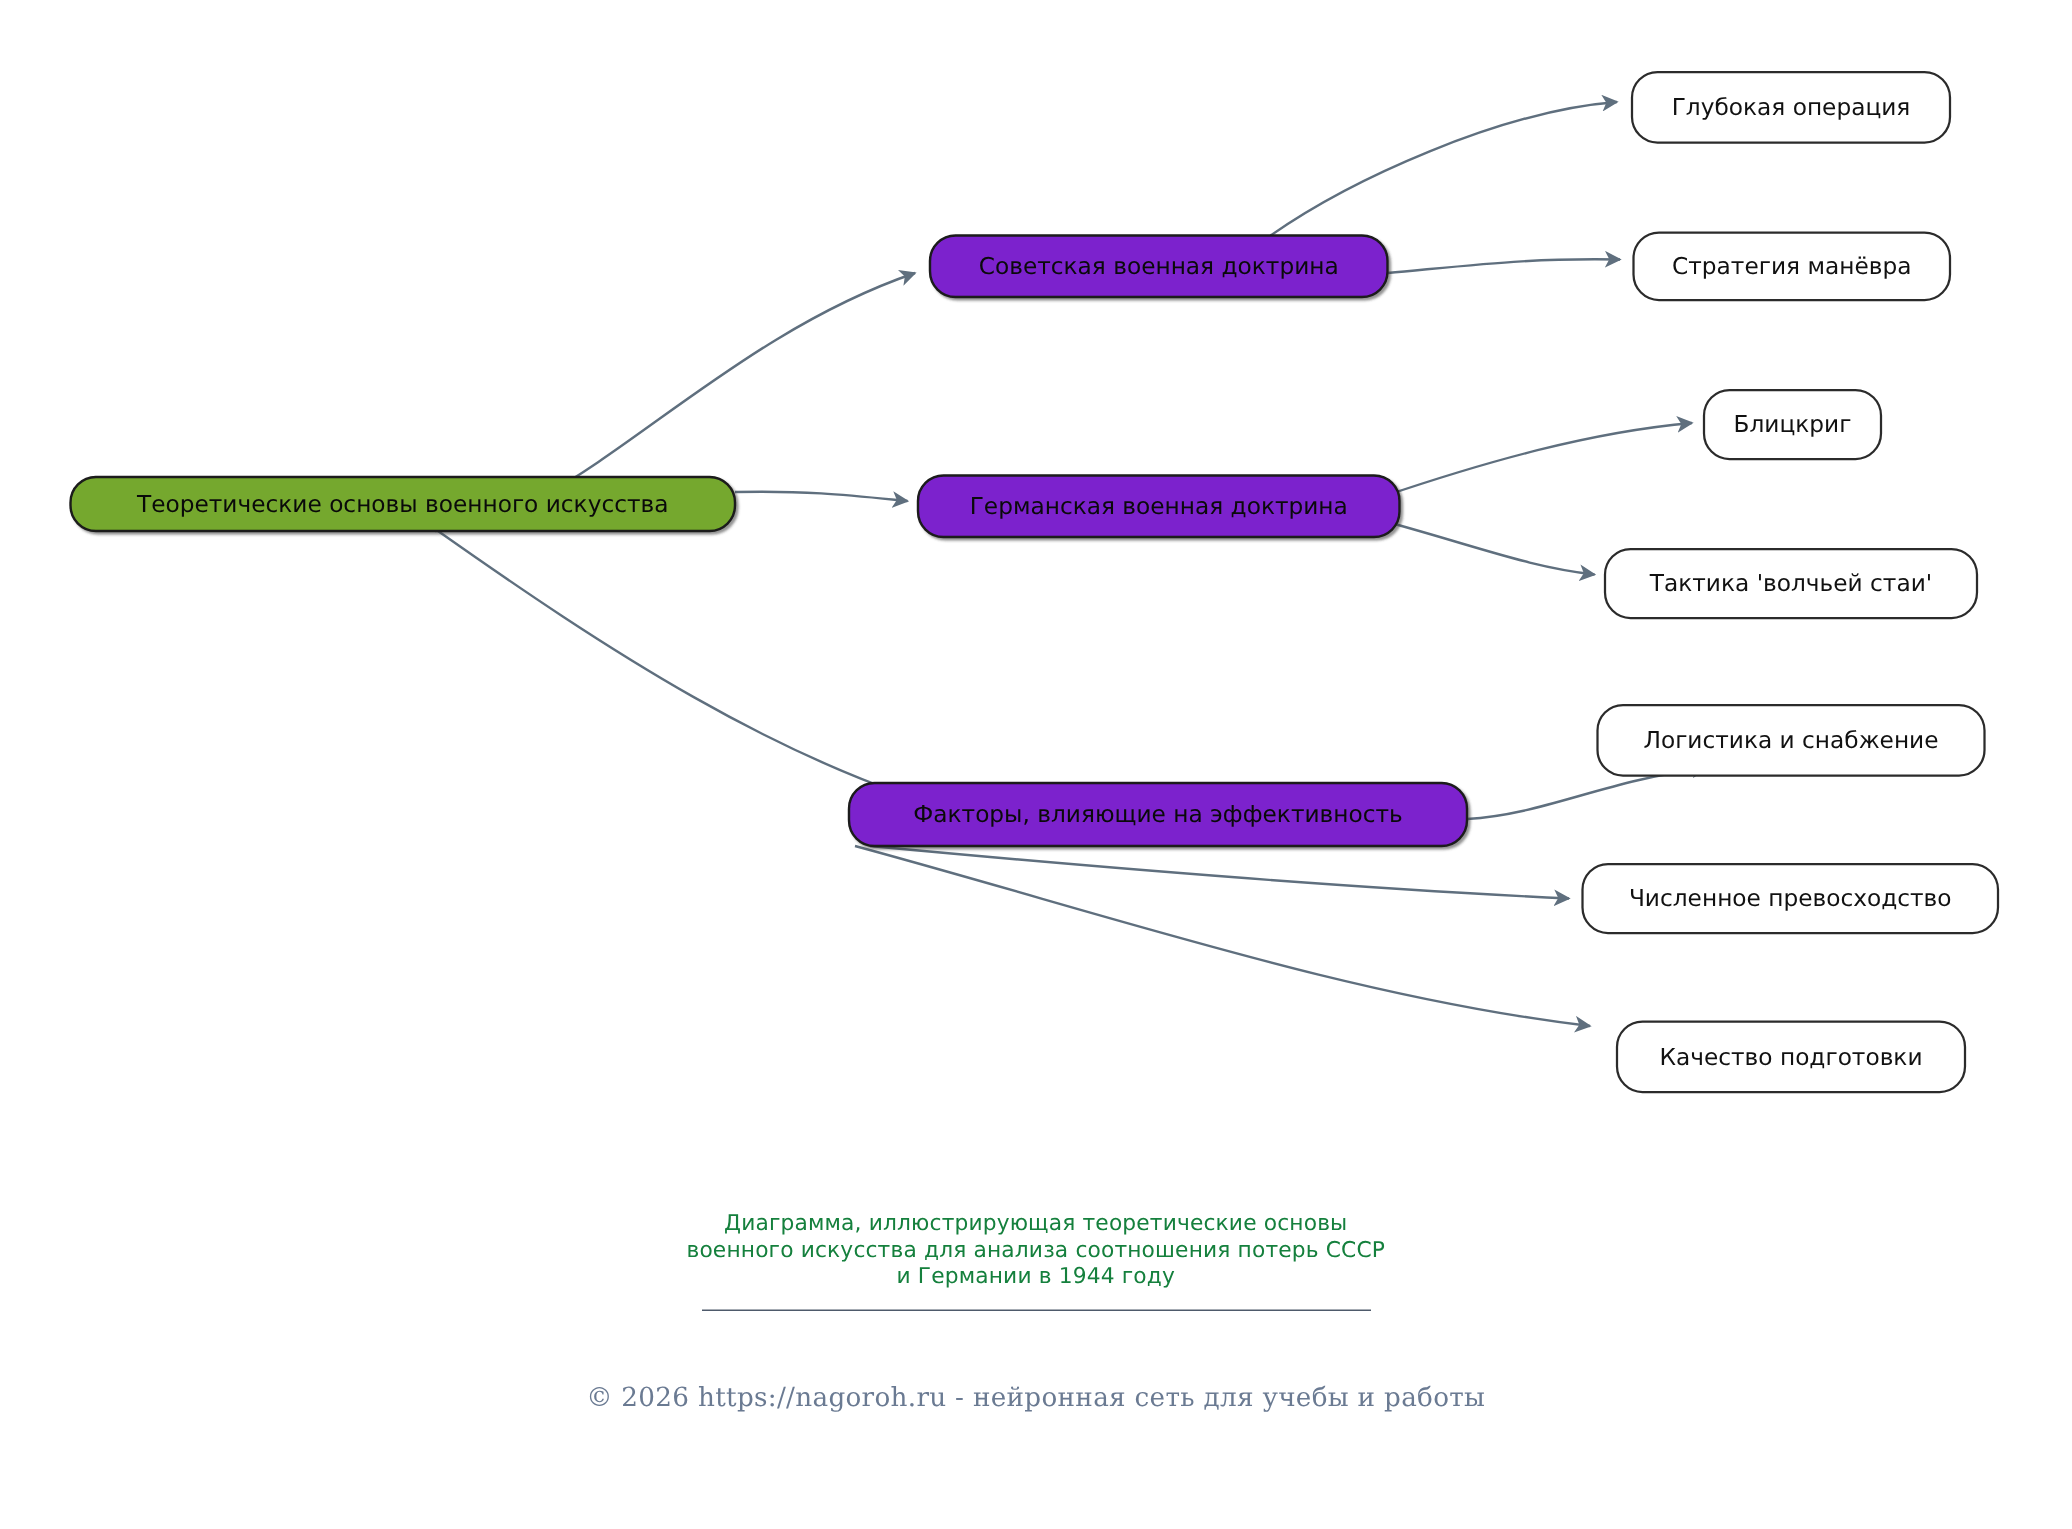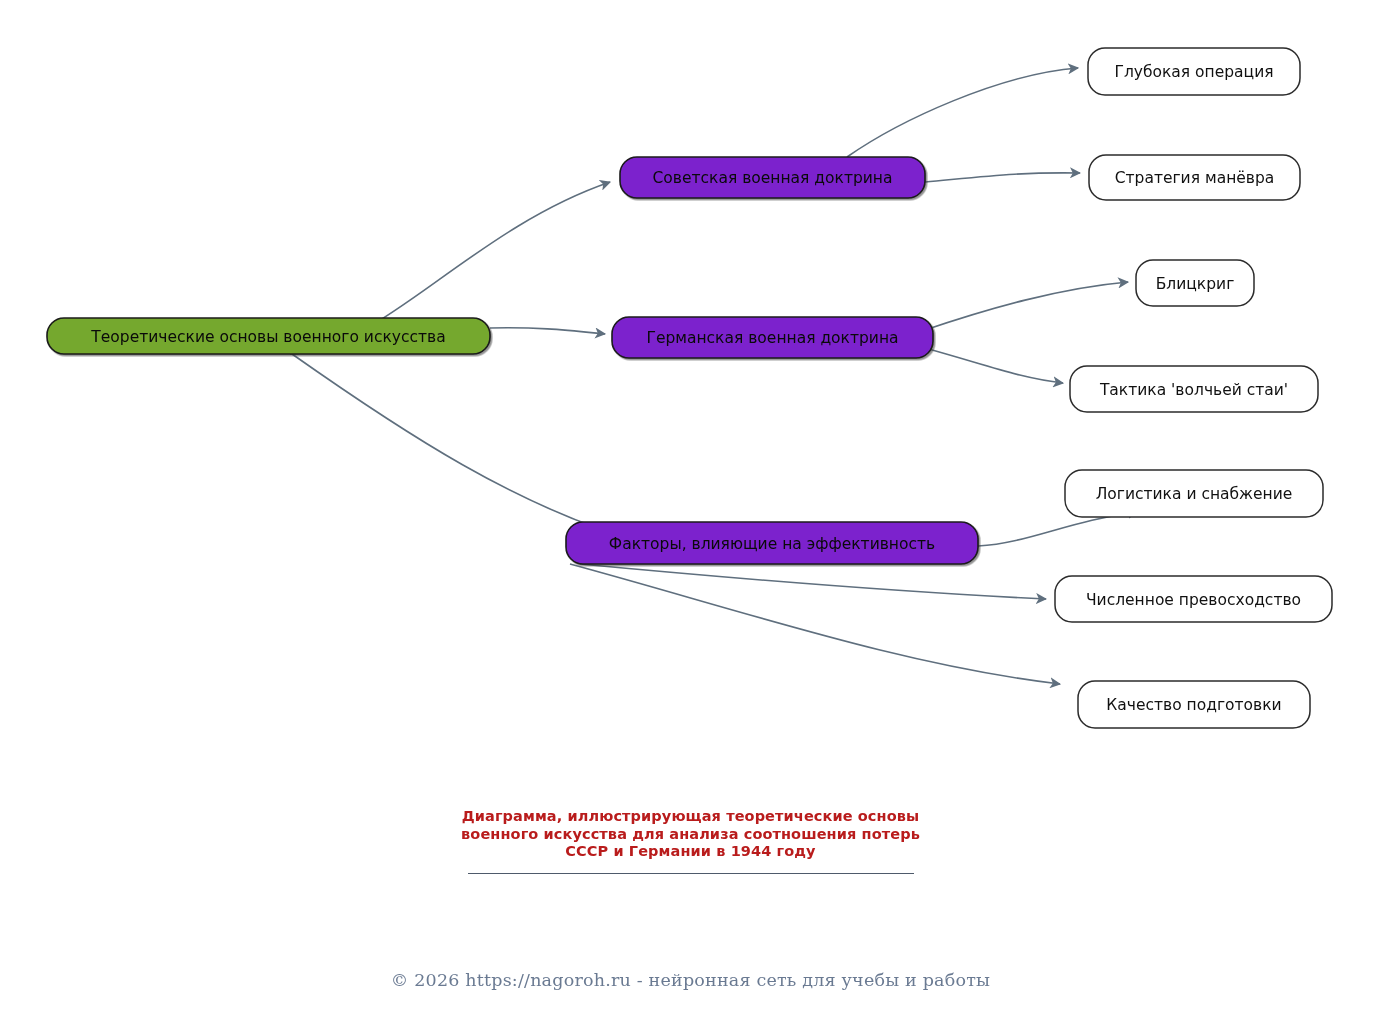--- a/index.html
+++ b/index.html
@@ -41,38 +41,38 @@
   .caption-block {
     position: absolute;
     left: 0;
     top: 808px;
     width: 1381px;
     text-align: center;
   }
   .caption-text {
     font-family: "DejaVu Sans", sans-serif;
     font-size: 14.5px;
-    font-weight: bold;
+    font-weight: normal;
     line-height: 17.5px;
-    color: #b91c1c;
+    color: #15803d;
     width: 470px;
     margin: 0 auto;
     letter-spacing: 0.1px;
   }
   .caption-rule {
     width: 446px;
     height: 0;
     margin: 12px auto 0 auto;
     border: 0;
     border-top: 1.3px solid #4e5a6b;
   }
   .footer-text {
     position: absolute;
     left: 0;
-    top: 970px;
+    top: 922px;
     width: 1381px;
     text-align: center;
     font-family: "DejaVu Serif", serif;
     font-size: 17.5px;
     color: #6a7a92;
     letter-spacing: 0.2px;
   }
 </style>
 </head>
 <body>

